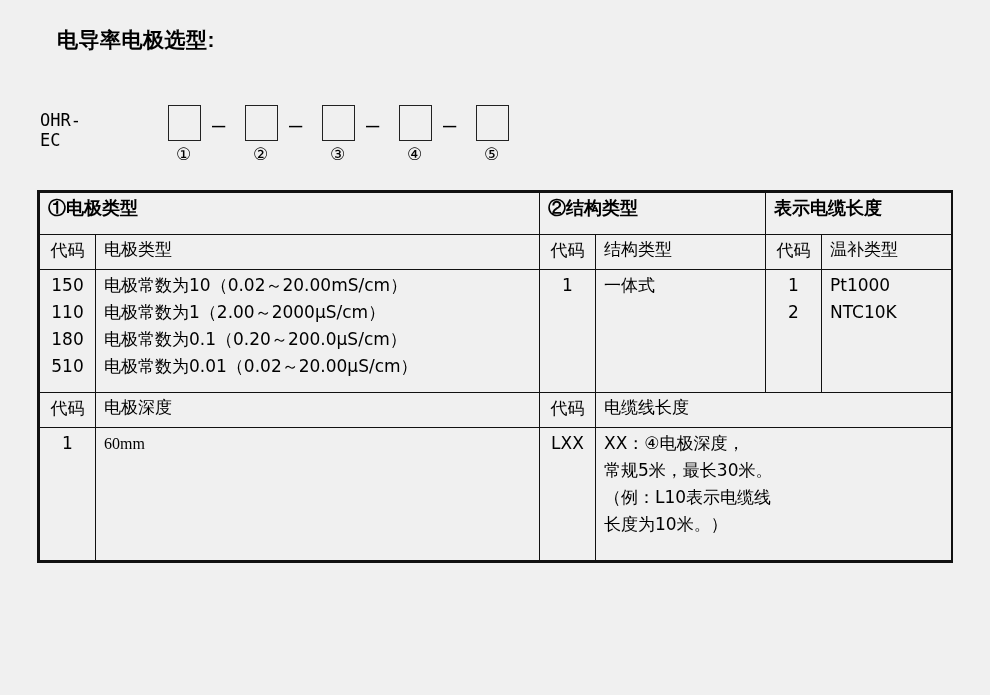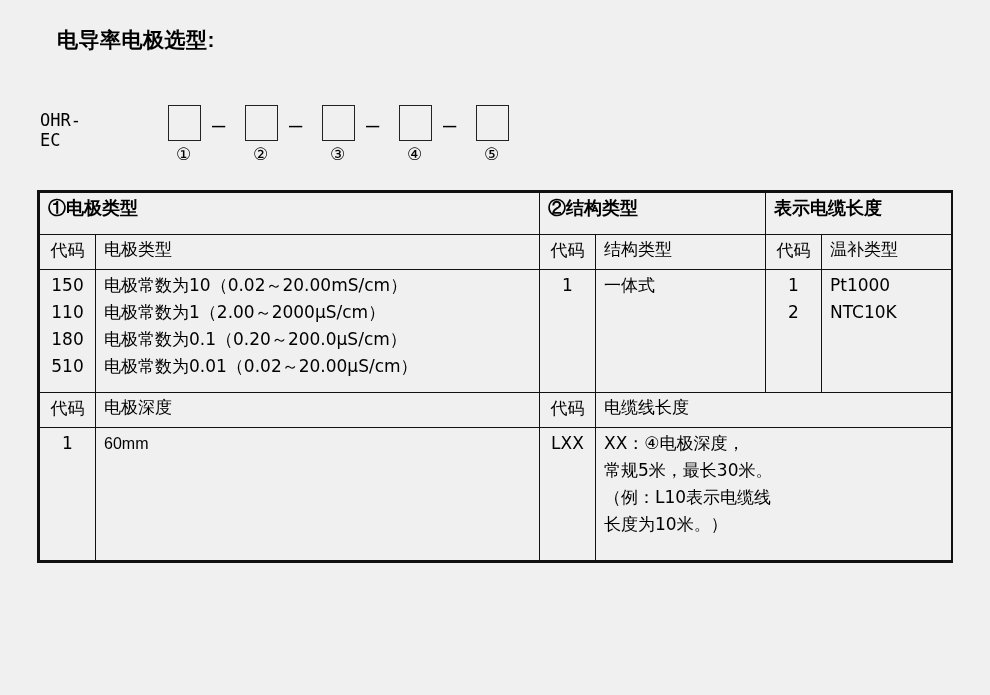--- a/index.html
+++ b/index.html
@@ -108,21 +108,21 @@
     text-align: center;
     font-family: "DejaVu Sans", sans-serif;
   }
   .rowtext {
     font-family: "DejaVu Sans", sans-serif;
     line-height: 25px;
   }
   .tall { height: 118px; }
   .tall2 { height: 128px; }
   .multi div { line-height: 27px; white-space: nowrap; }
-  .mono-small { font-family: Liberation Sans, sans-serif; font-size: 16px; }
+  .mono-small { font-family: Liberation Serif, serif; font-size: 16px; }
 </style>
 </head>
 <body>
 
 <div class="page">
 
   <div class="title">电导率电极选型:</div>
 
   <div class="code-line">
     <span class="code-prefix">OHR-EC</span>

